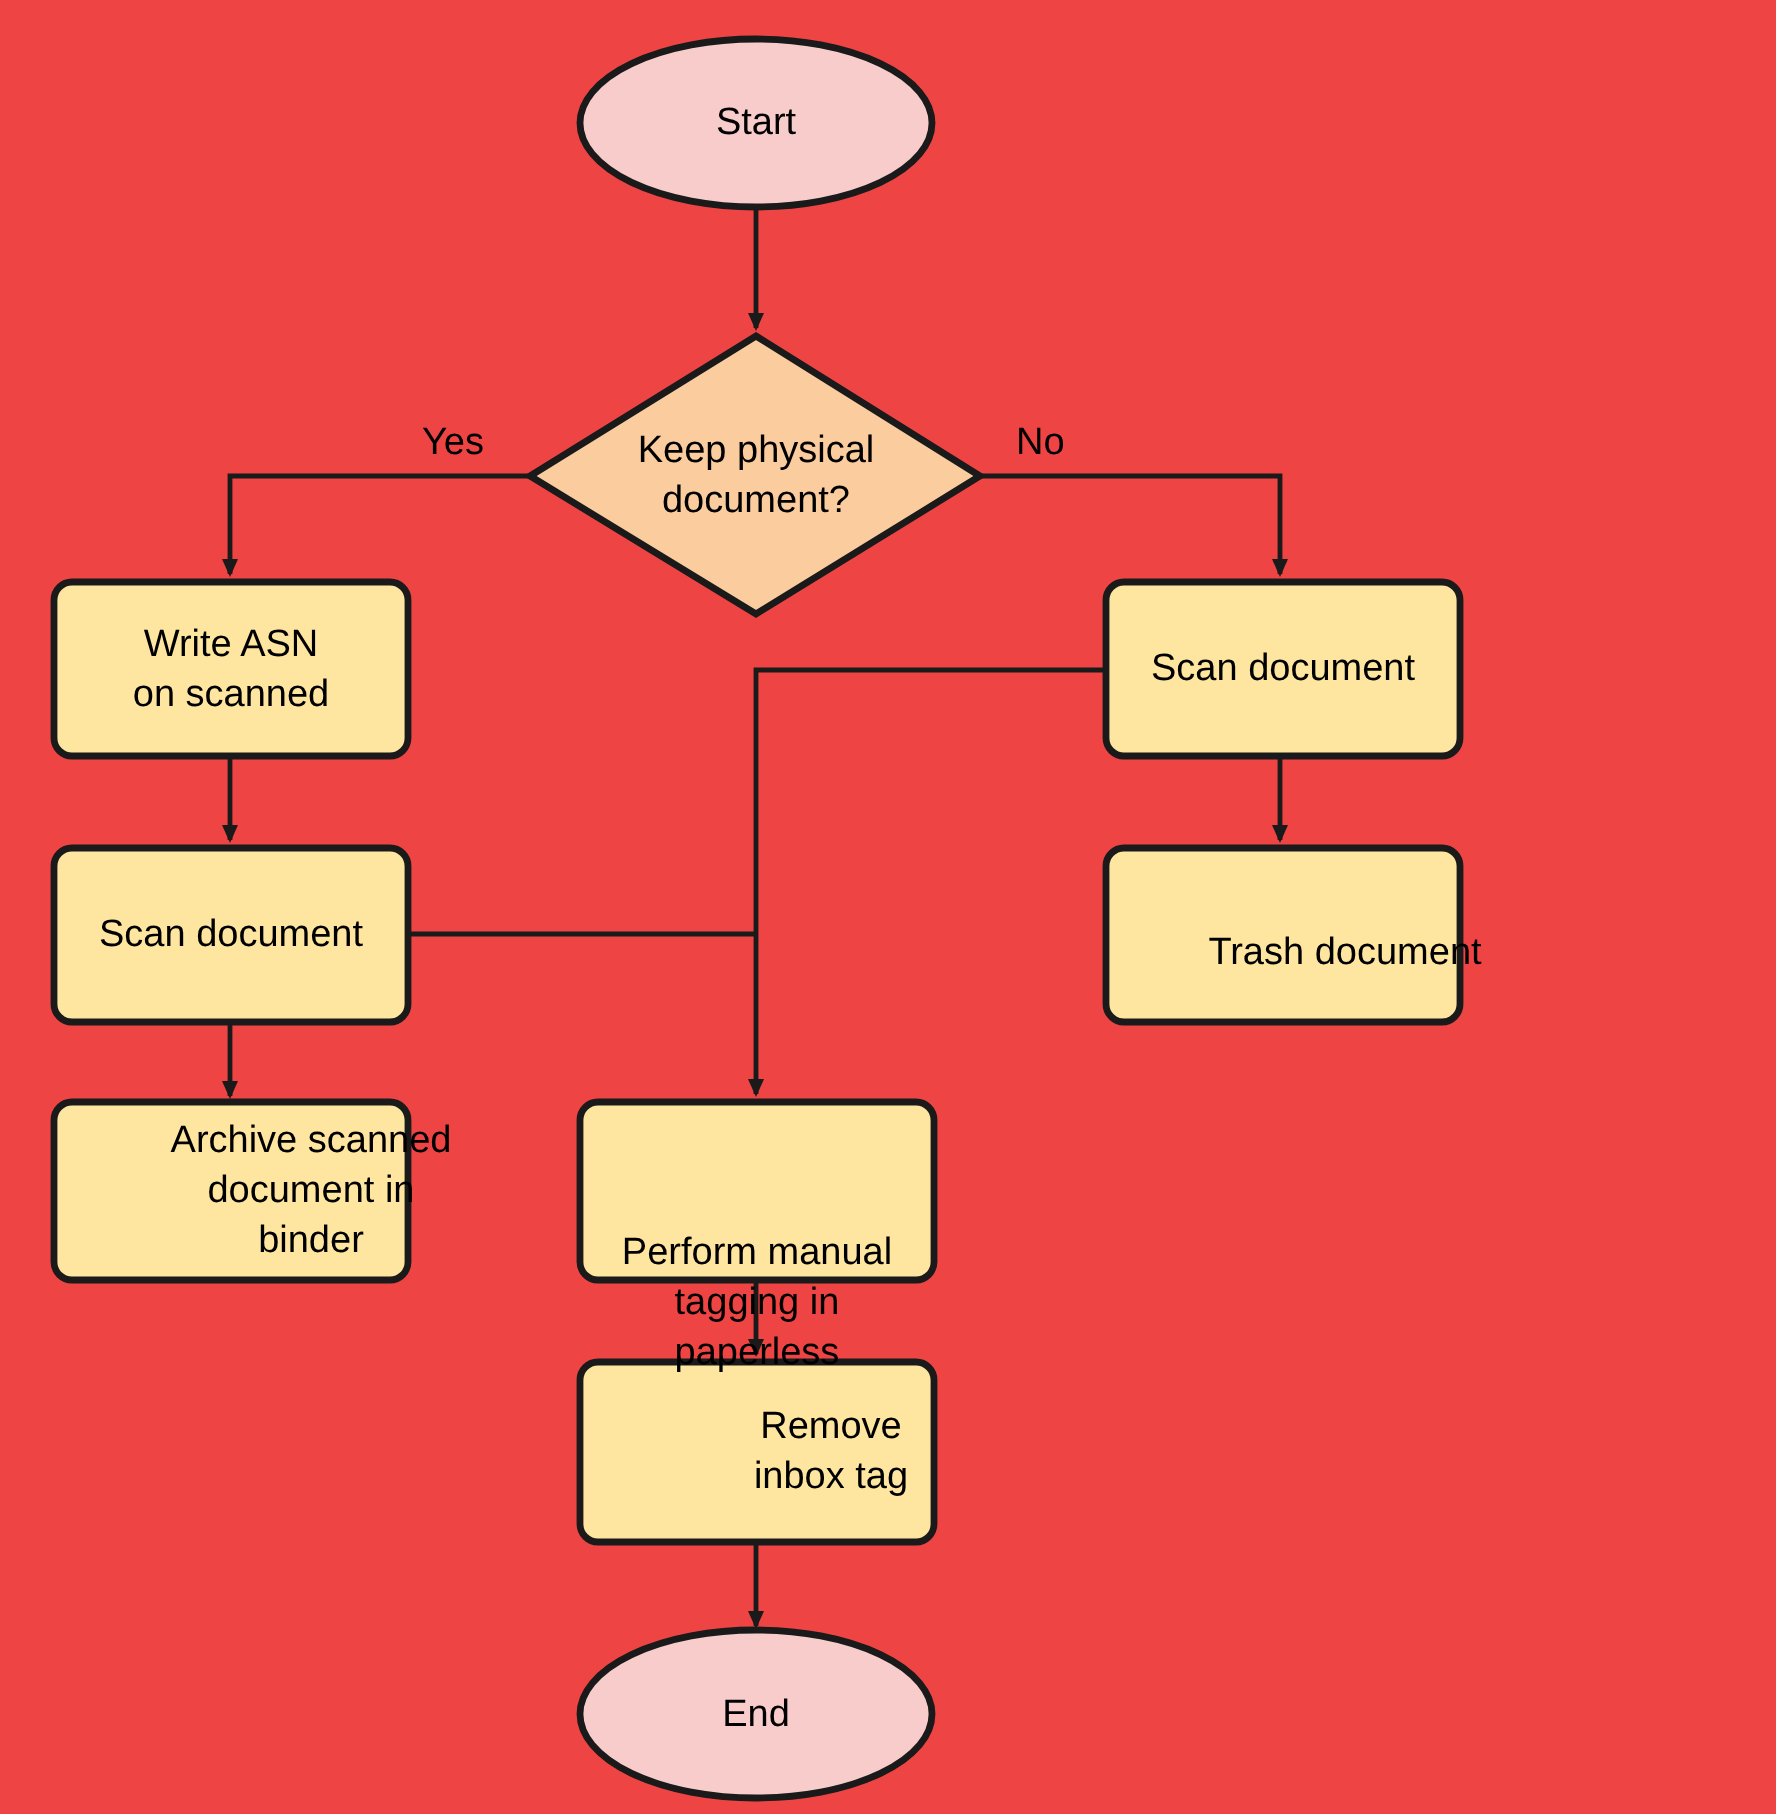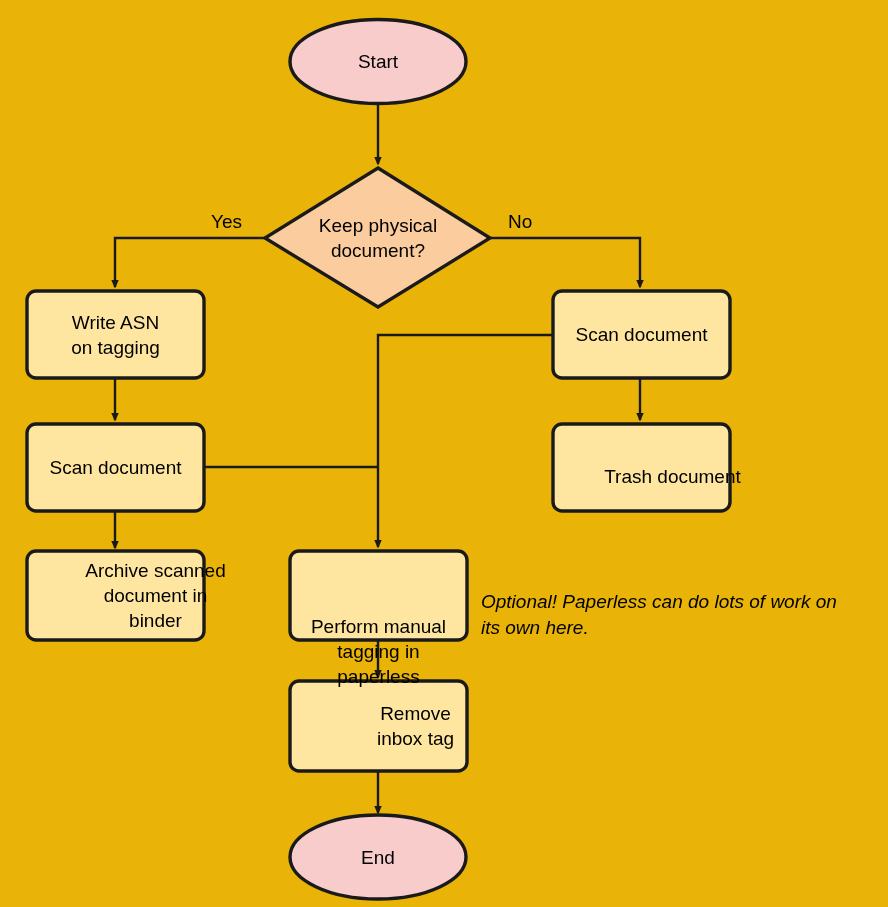--- a/index.html
+++ b/index.html
@@ -7,21 +7,21 @@
     padding: 0;
     background: #ffffff;
   }
   body {
     font-family: "Liberation Sans", sans-serif;
   }
   #canvas {
     position: relative;
     width: 888px;
     height: 907px;
-    background: #eab308;
+    background: #ef4444;
     overflow: hidden;
   }
   #flow-svg {
     position: absolute;
     left: 0;
     top: 0;
     width: 888px;
     height: 907px;
   }
   .node-label {
@@ -110,21 +110,21 @@
 
     <ellipse cx="378" cy="857" rx="88" ry="42" fill="#F9CCCC" stroke="#1A1A1A" stroke-width="3.4"></ellipse>
   </svg>
 
   <div class="node-label" style="left:290px; top:19px; width:176px; height:85px;">Start</div>
 
   <div class="node-label" style="left:278px; top:198px; width:200px; height:80px;">Keep physical
 document?</div>
 
   <div class="node-label" style="left:27px; top:291px; width:177px; height:87px;">Write ASN
-on tagging</div>
+on scanned</div>
 
   <div class="node-label" style="left:27px; top:424px; width:177px; height:87px;">Scan document</div>
 
   <div class="node-label" style="left:27px; top:551px; width:177px; height:89px;padding-left:40px;">Archive scanned
 document in
 binder</div>
 
   <div class="node-label" style="left:553px; top:291px; width:177px; height:87px;">Scan document</div>
 
   <div class="node-label" style="left:584px; top:424px; width:177px; height:104px;">Trash document</div>
@@ -135,16 +135,14 @@
 
   <div class="node-label" style="left:290px; top:681px; width:177px; height:90px;padding-left:37px;">Remove
 inbox tag</div>
 
   <div class="node-label" style="left:290px; top:815px; width:176px; height:85px;">End</div>
 
   <div class="edge-label" style="left:211px; top:211px;">Yes</div>
 
   <div class="edge-label" style="left:508px; top:211px;">No</div>
 
-  <div class="note-text" style="left:481px; top:589px; width:402px;">Optional! Paperless can do lots of work on
-its own here.</div>
 
 </div>
 
 </body></html>

